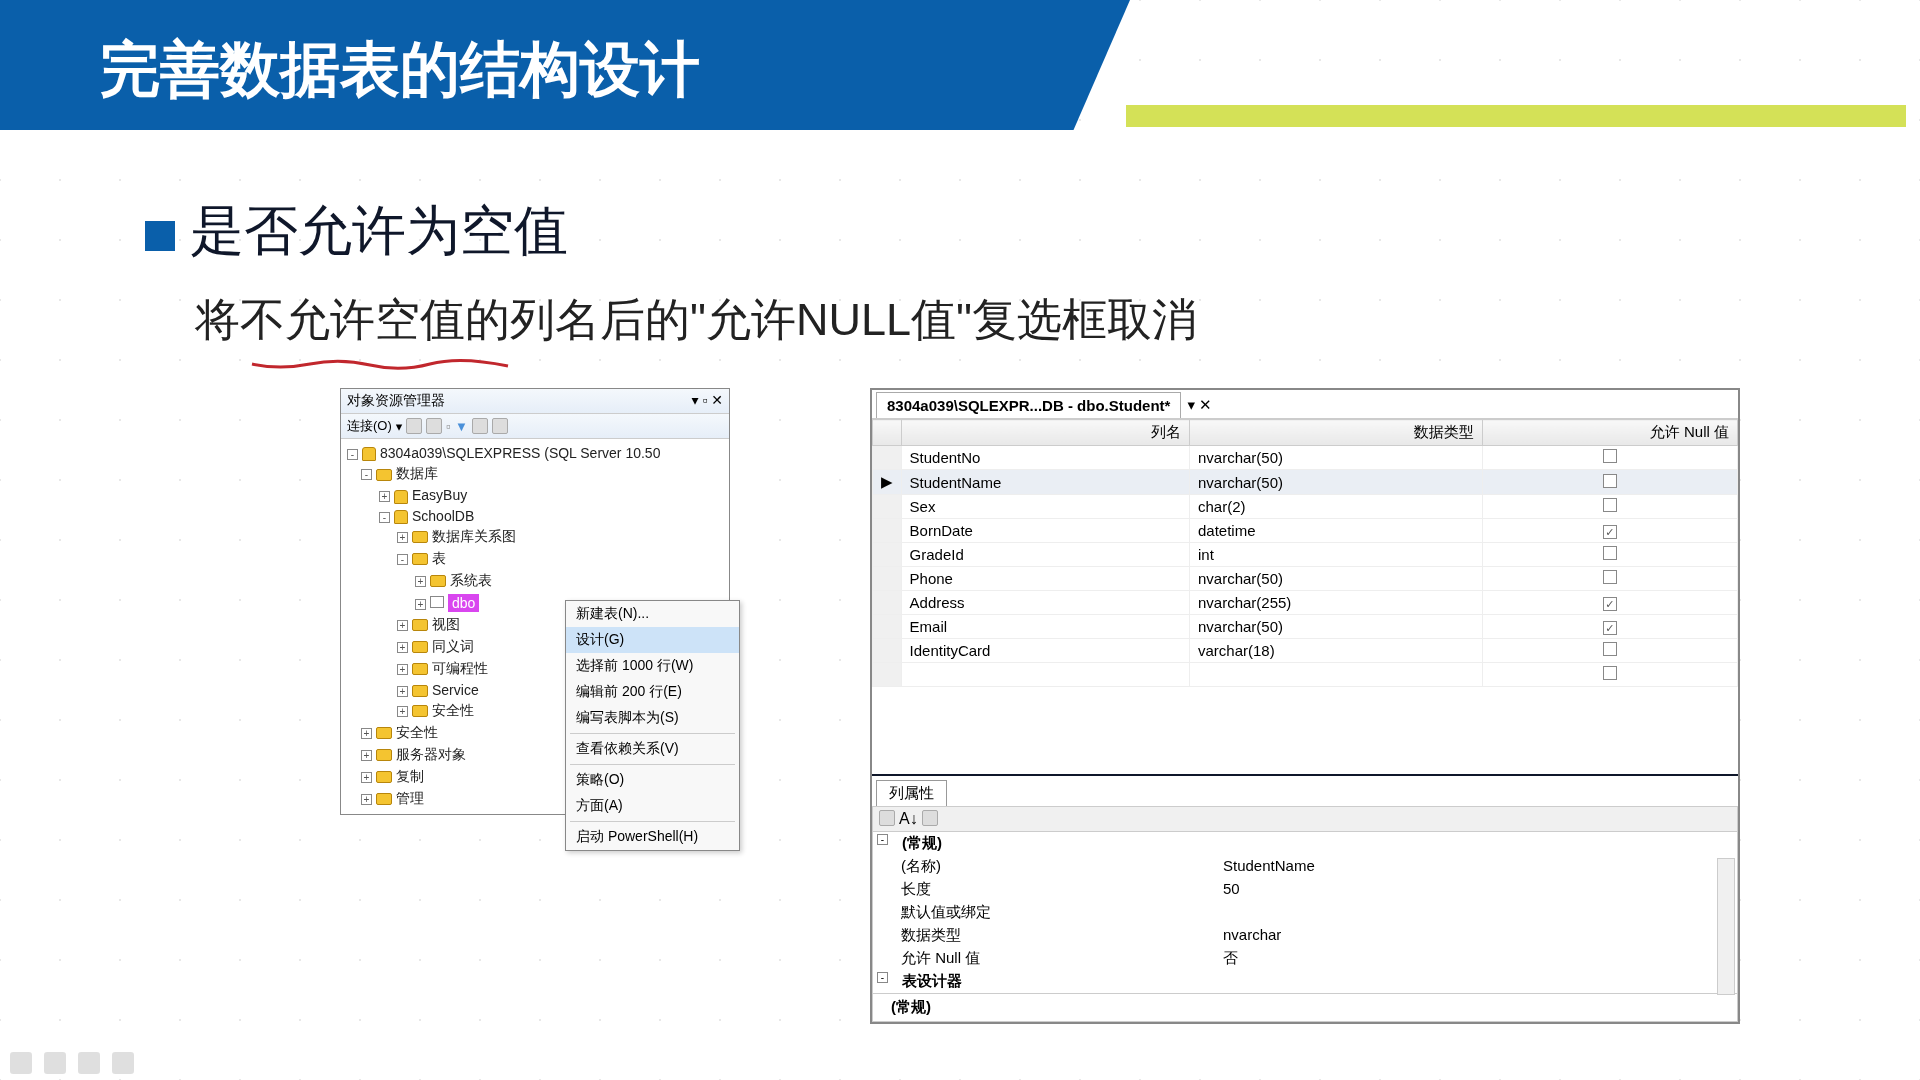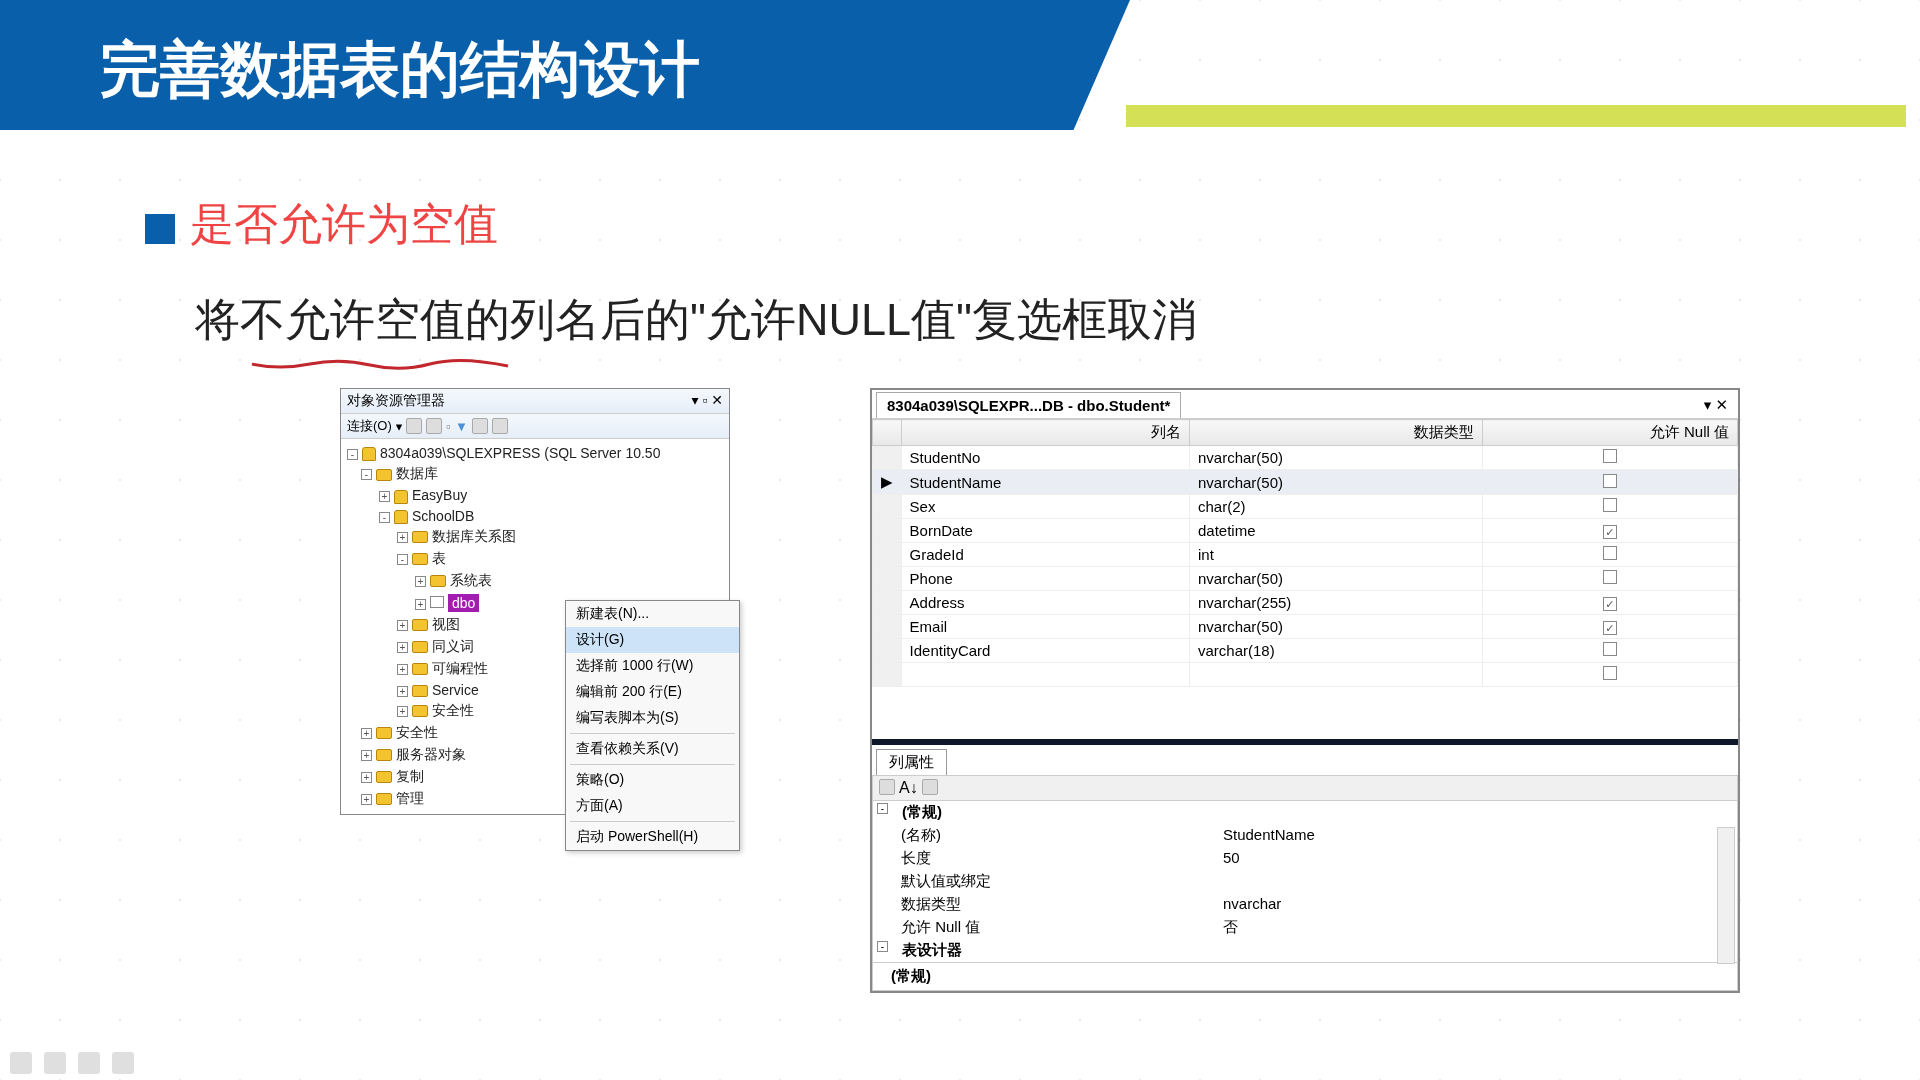--- a/index.html
+++ b/index.html
@@ -3,54 +3,54 @@
 <meta charset="utf-8">
 <style>
 *{box-sizing:border-box;margin:0;padding:0}
 body{width:1920px;height:1080px;background:#fff;font-family:"Microsoft YaHei",SimHei,sans-serif;position:relative;overflow:hidden}
 .dotgrid{position:absolute;inset:0;background-image:radial-gradient(circle,#e8e8e8 1px,transparent 1px);background-size:60px 60px;background-position:30px 30px;z-index:0}
 .title-bar{position:absolute;top:0;left:0;right:14px;height:130px;z-index:2}
 .title-left{position:absolute;left:0;top:0;height:130px;width:1130px;background:#0a5faa;color:#fff;font-size:60px;font-weight:bold;padding:30px 0 0 100px;clip-path:polygon(0 0,100% 0,95% 100%,0 100%)}
 .title-right{position:absolute;right:0;top:105px;height:22px;width:780px;background:#d4e157}
 .bullet-row{position:absolute;left:145px;top:195px;z-index:2;display:flex;align-items:center}
 .bullet-sq{width:30px;height:30px;background:#0a5faa;margin-right:15px;margin-top:8px}
-.bullet-text{font-size:44px;color:#ef4444}
+.bullet-text{font-size:54px;color:#0f172a}
 .sub-text{position:absolute;left:195px;top:290px;font-size:45px;color:#222;z-index:2}
 .underline-red{position:absolute;left:250px;top:358px;width:260px;height:15px;z-index:2}
 .underline-red svg{width:100%;height:100%}
 .panel-container{position:absolute;left:340px;top:388px;z-index:2}
 .obj-explorer{width:390px;border:1px solid #888;background:#fff;font-size:14px}
 .obj-head{background:linear-gradient(#f4f8fc,#e6eef8);padding:3px 6px;border-bottom:1px solid #ccc;display:flex;justify-content:space-between;}
 .obj-toolbar{background:linear-gradient(#f4f8fc,#e6eef8);padding:3px 6px;border-bottom:1px solid #ccc;font-size:13px;display:flex;align-items:center;gap:4px}
 .tool-ico{width:16px;height:16px;display:inline-block;background:#ddd;border:1px solid #aaa;border-radius:2px}
 .tree{padding:4px 2px}
 .tree-row{padding:2px 0 2px 4px;white-space:nowrap;font-size:14px;color:#222}
 .ind1{padding-left:18px}.ind2{padding-left:36px}.ind3{padding-left:54px}.ind4{padding-left:72px}
 .expand{display:inline-block;width:11px;height:11px;border:1px solid #888;text-align:center;line-height:9px;font-size:10px;margin-right:4px;color:#555;background:#fff}
 .folder{display:inline-block;width:16px;height:12px;background:#f4c430;border:1px solid #b8860b;border-radius:2px;margin-right:4px;vertical-align:middle}
 .db-ico{display:inline-block;width:14px;height:14px;background:#f4c430;border:1px solid #b8860b;border-radius:3px 3px 1px 1px;margin-right:4px;vertical-align:middle}
-.tbl-sel{background:#a21caf;color:#fff;padding:1px 4px;display:inline-block}
+.tbl-sel{background:#d946ef;color:#fff;padding:1px 4px;display:inline-block}
 .ctx-menu{position:absolute;left:225px;top:212px;width:175px;background:#f8f8f8;border:1px solid #888;box-shadow:2px 2px 5px rgba(0,0,0,.2);font-size:14px}
 .ctx-item{padding:4px 10px;cursor:default}
 .ctx-item.hl{background:#cde3f8}
 .ctx-sep{height:1px;background:#ccc;margin:2px 4px}
 .designer-container{position:absolute;left:870px;top:388px;width:870px;z-index:2}
 .designer{border:2px solid #888;background:#fff}
-.des-tab{display:flex;background:#fff;border-bottom:1px solid #ccc;padding:2px 4px 0;justify-content:space-between}
+.des-tab{display:flex;background:#fff;border-bottom:1px solid #ccc;padding:2px 4px 0;}
 .des-tab-label{border:1px solid #aaa;border-bottom:none;padding:4px 10px;background:#fff;font-size:15px;font-weight:bold}
 .des-close{display:flex;gap:6px;align-items:center;font-size:15px;padding:0 6px}
 .des-grid{width:100%;border-collapse:collapse;font-size:15px}
 .des-grid th{background:linear-gradient(#f8f8f8,#e8e8e8);border:1px solid #ccc;padding:3px 8px;font-weight:normal;text-align:right}
 .des-grid td{border:1px solid #eee;padding:3px 8px;background:#fff}
 .des-grid td.sel-col{background:#f0f0f0;width:20px;text-align:center}
 .des-grid tr.cur-row td{background:#eaeef4}
 .chk{display:inline-block;width:14px;height:14px;border:1px solid #888;background:#fff;margin:0 auto}
 .chk.on::after{content:"✓";display:block;font-size:11px;line-height:12px;color:#555;text-align:center}
 .chk-cell{text-align:center}
-.colprops{border-top:6px solid #0f172a;margin-top:52px}
+.colprops{border-top:2px solid #0f172a;margin-top:87px}
 .cp-tabs{padding:4px 4px 0;background:#fff}
 .cp-tab{display:inline-block;border:1px solid #999;border-bottom:none;padding:3px 12px;font-size:15px;background:#fff}
 .cp-bar{background:#f0f0f0;padding:3px 6px;border:1px solid #ccc;display:flex;gap:4px}
 .cp-body{border:1px solid #ccc;border-top:none;font-size:15px}
 .cp-row{display:flex;padding:2px 0}
 .cp-key{width:350px;padding-left:28px}
 .cp-val{flex:1}
 .cp-group{font-weight:bold;padding-left:10px}
 .cp-exp{display:inline-block;width:11px;height:11px;border:1px solid #888;text-align:center;line-height:9px;font-size:10px;margin-right:4px}
 .scroll-v{position:absolute;right:2px;top:26px;bottom:26px;width:18px;background:#f0f0f0;border:1px solid #ccc}

